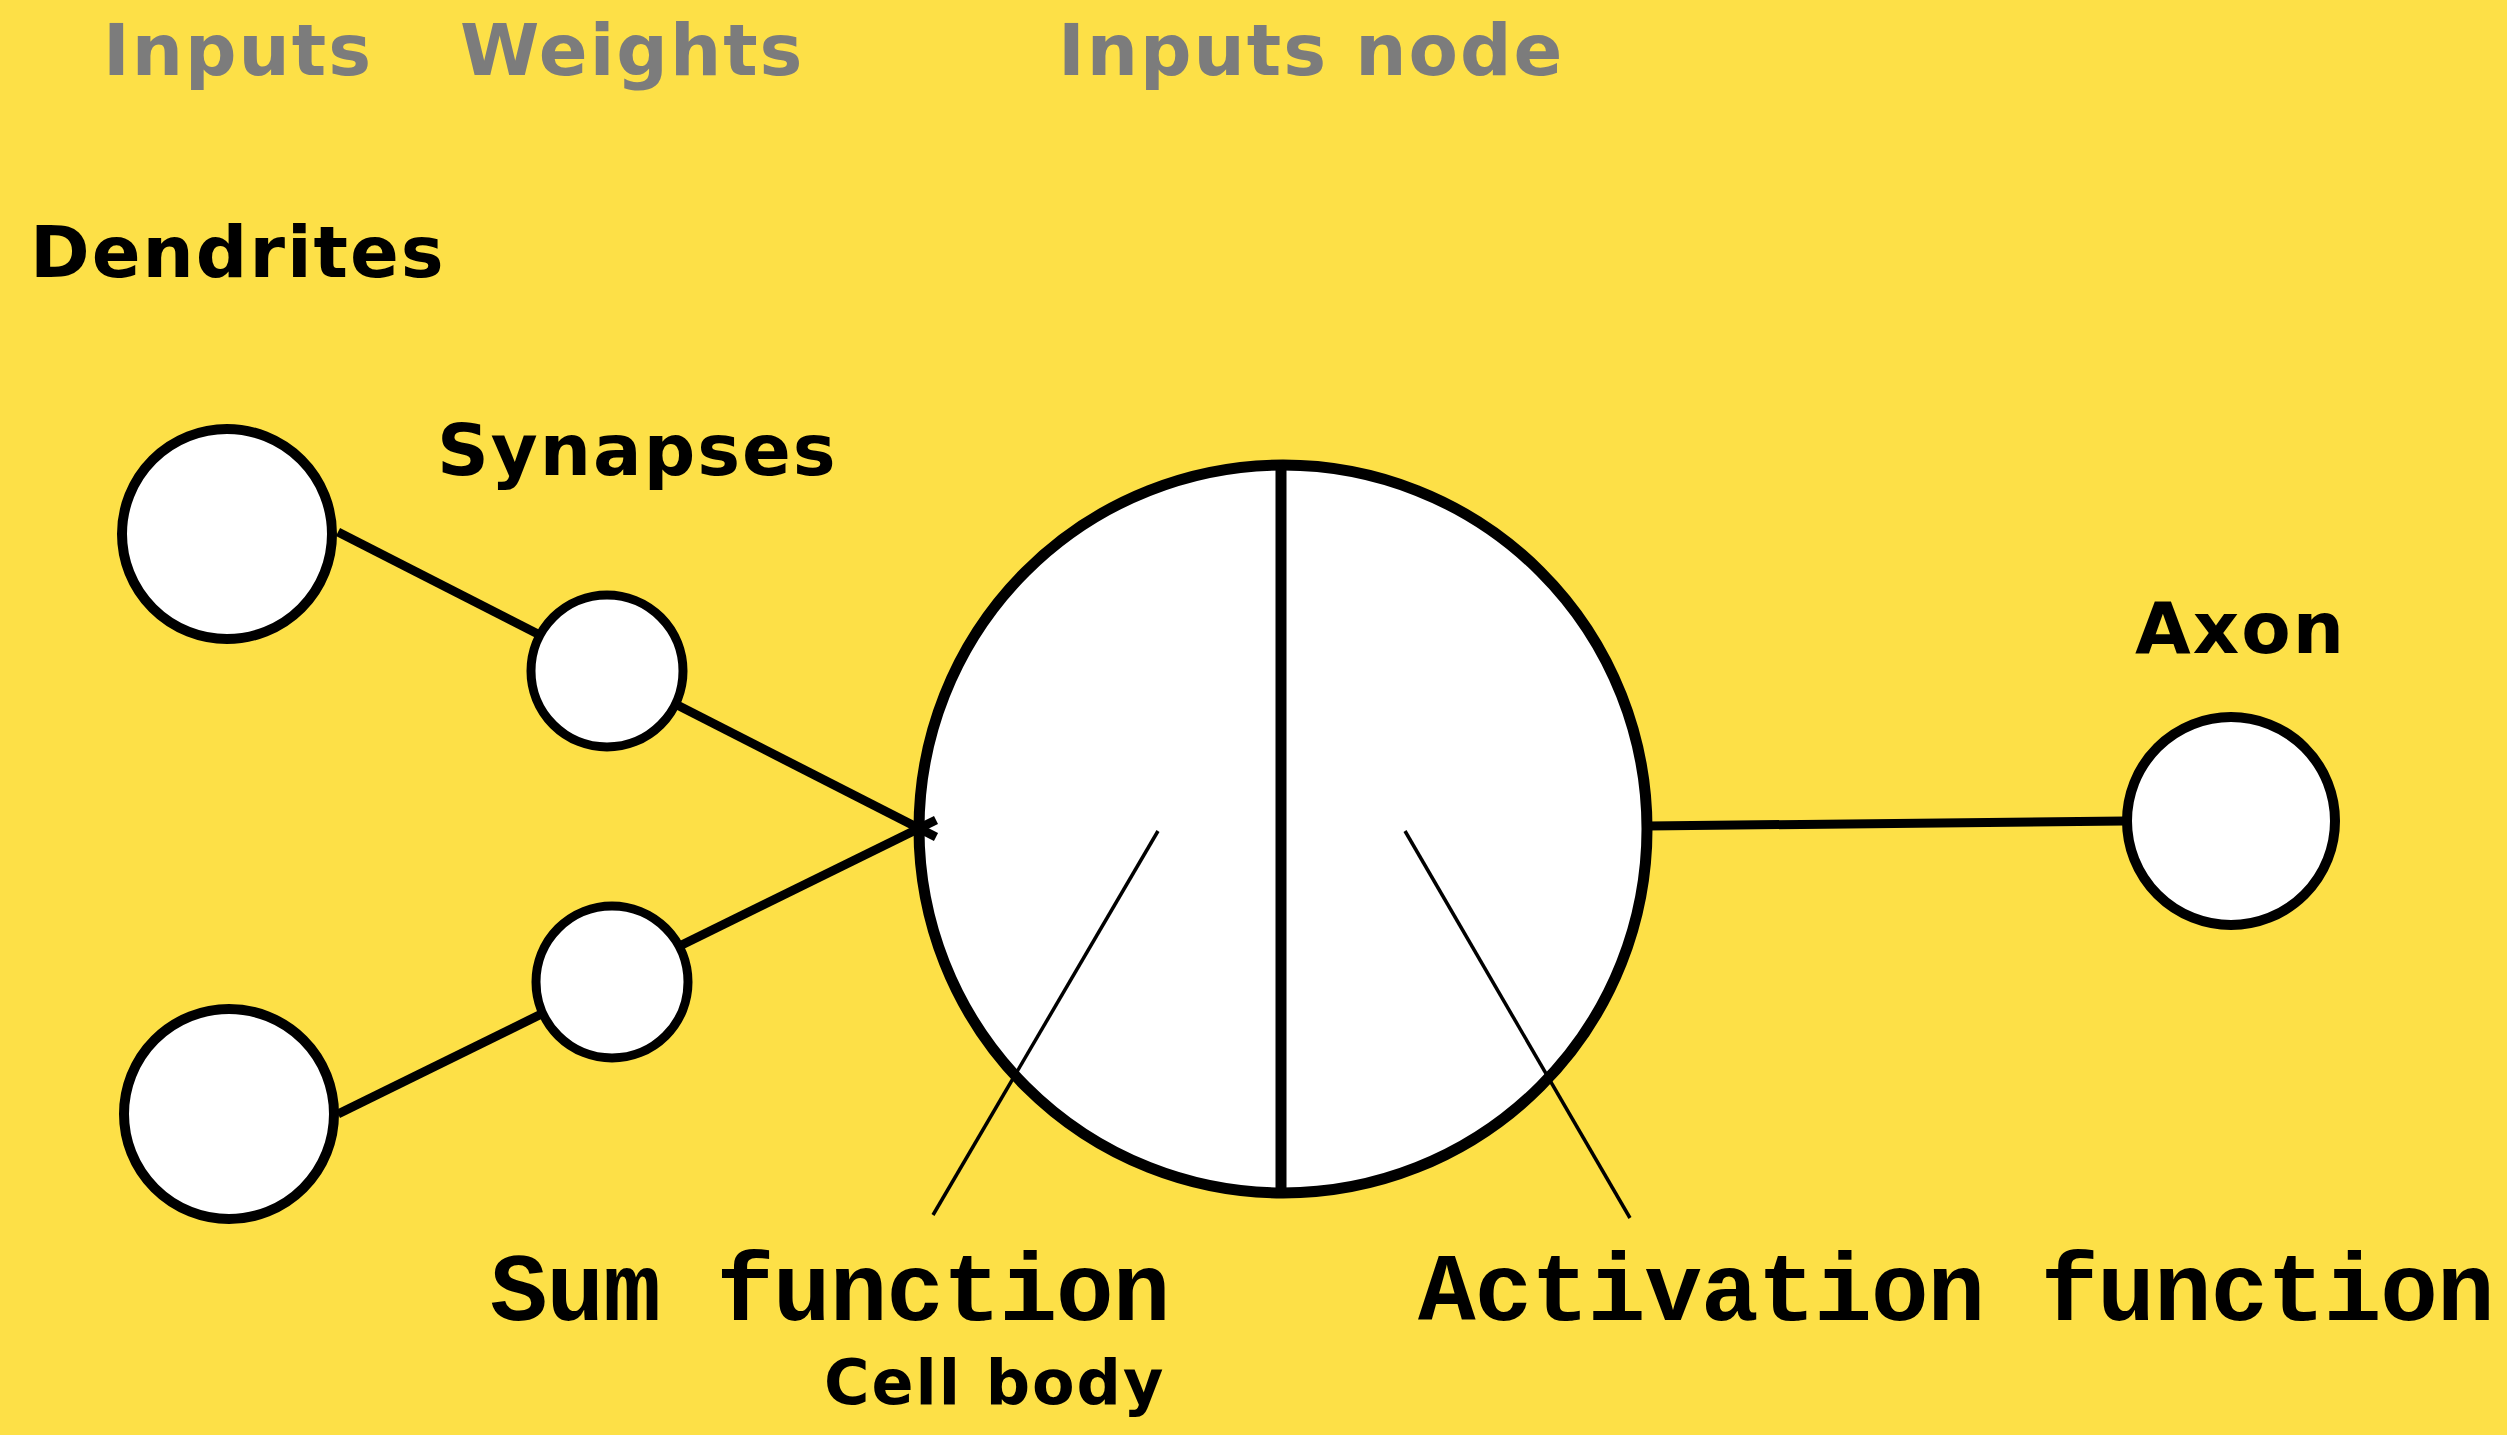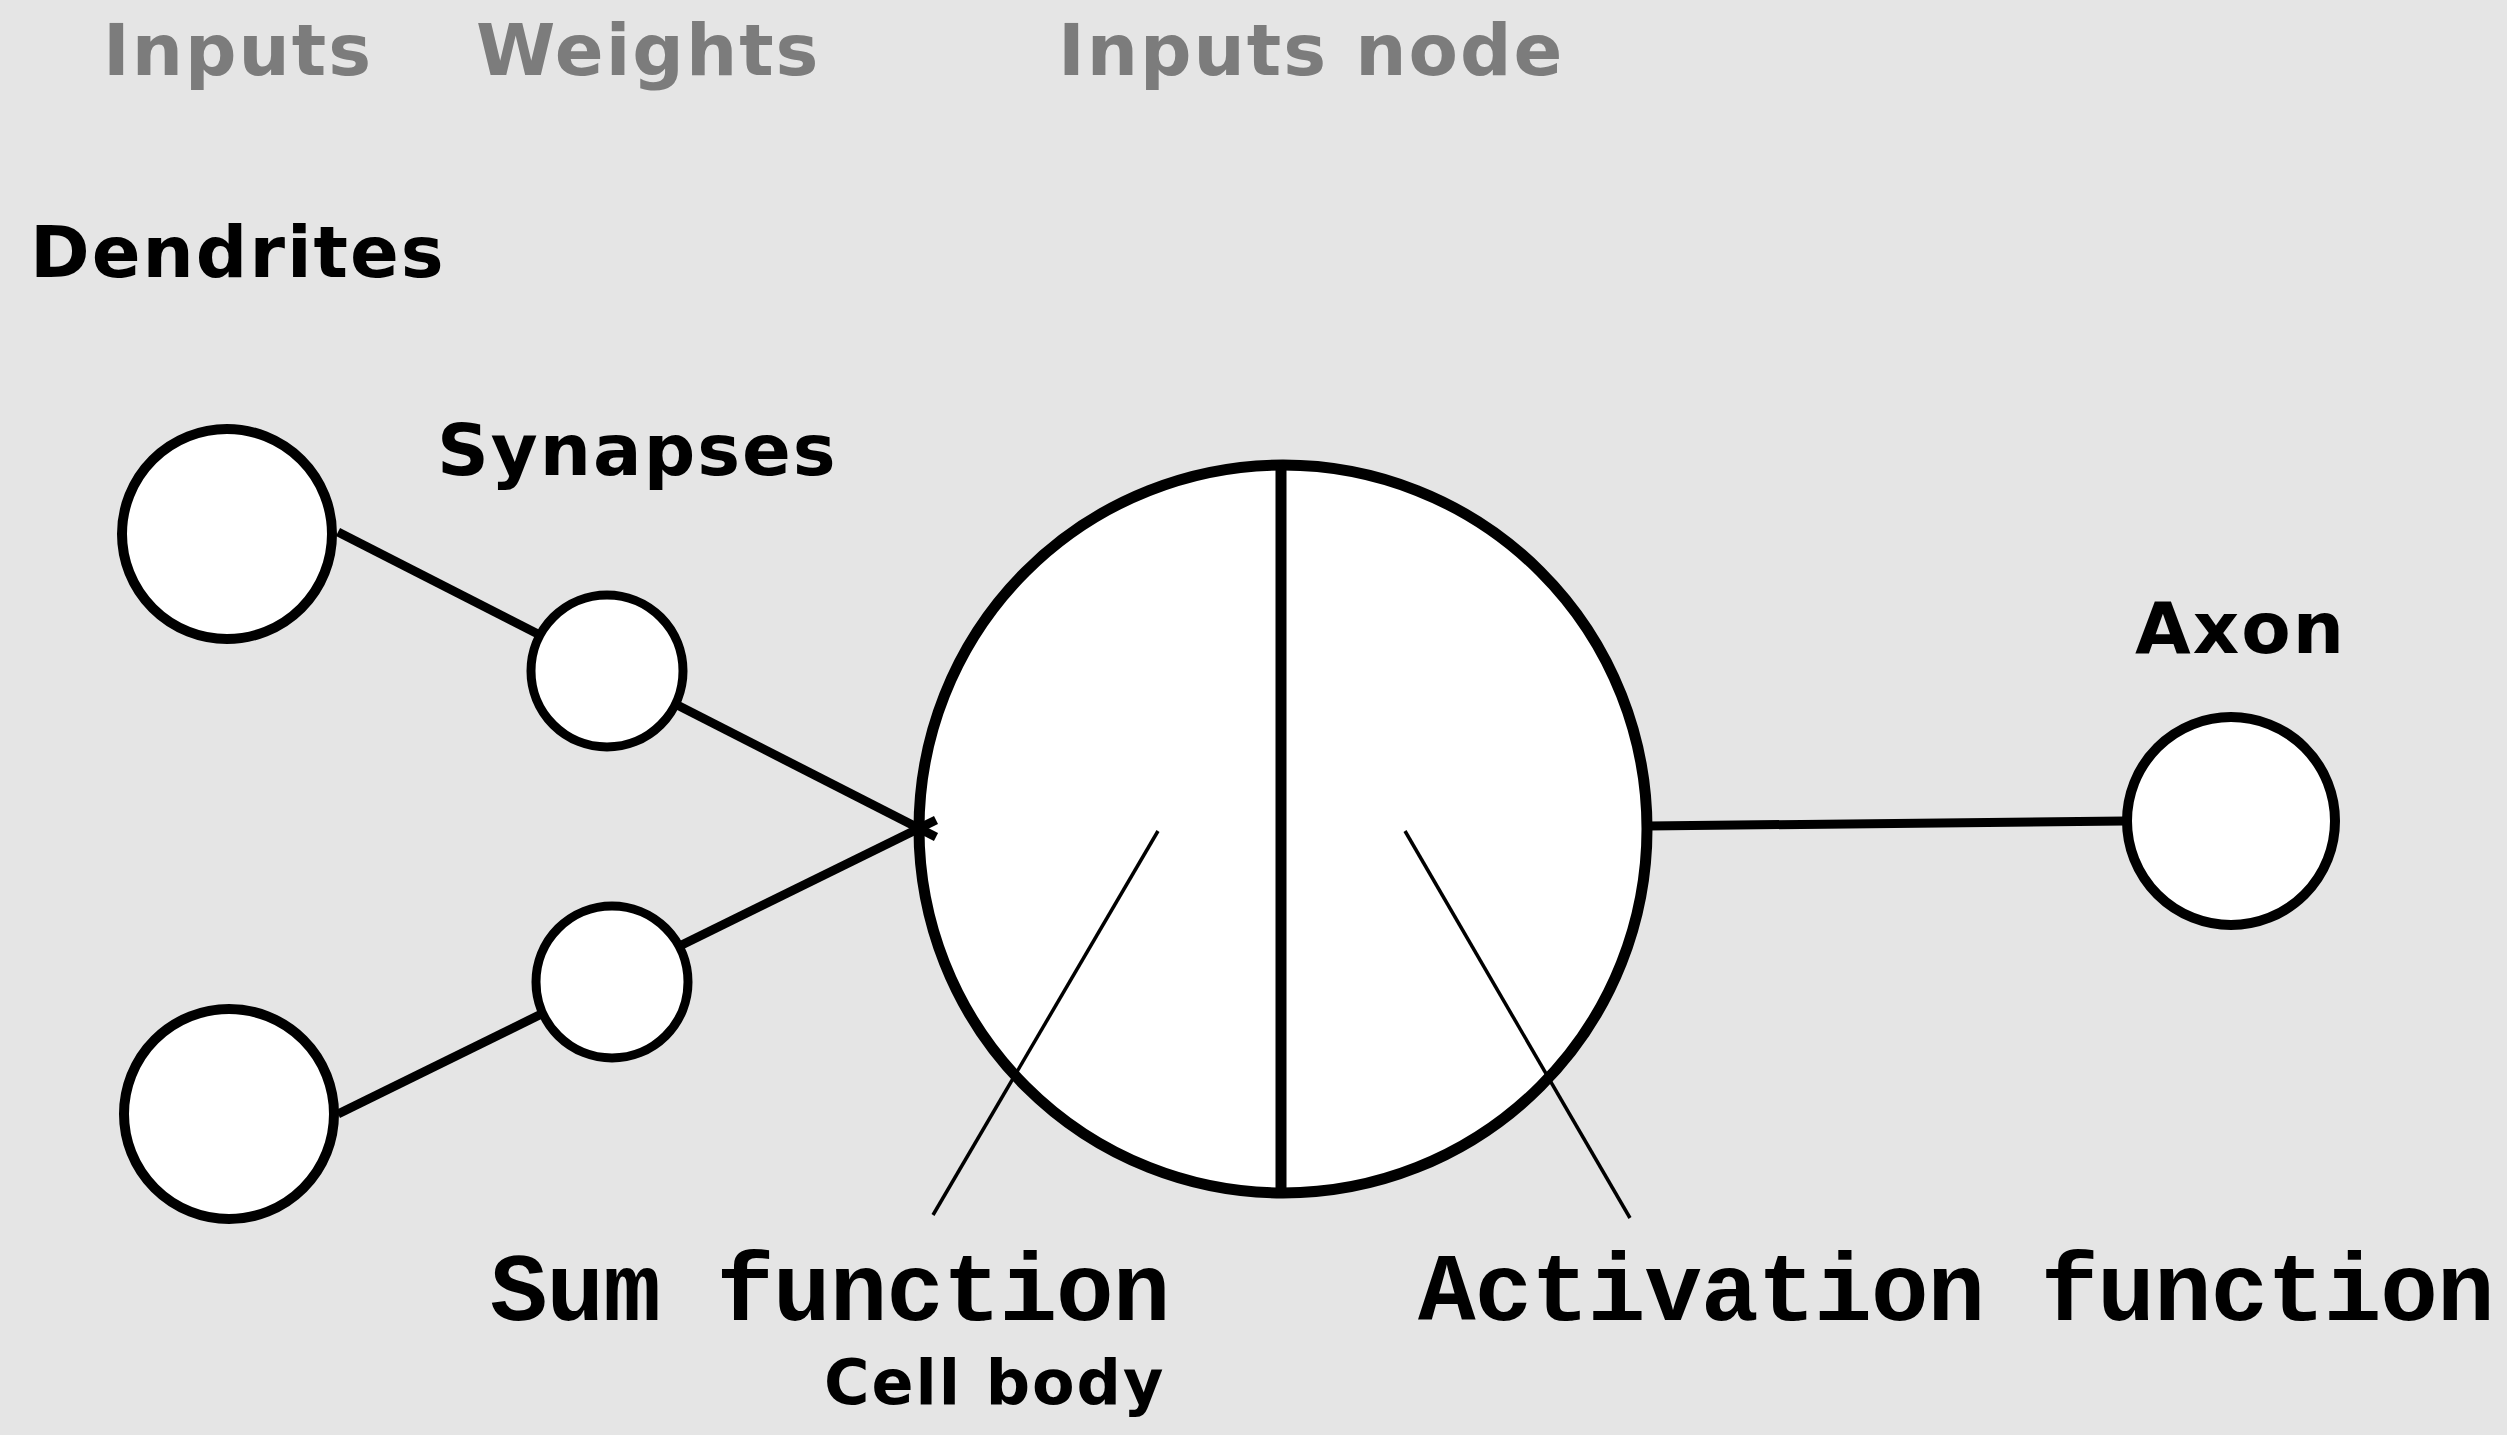--- a/index.html
+++ b/index.html
@@ -4,21 +4,21 @@
 <style>
   html, body {
     margin: 0;
     padding: 0;
     background: #ffffff;
   }
   .stage {
     position: relative;
     width: 2507px;
     height: 1435px;
-    background: #e5e5e5;
+    background: #fde047;
     overflow: hidden;
   }
   .stage svg {
     position: absolute;
     left: 0;
     top: 0;
   }
   .lbl {
     position: absolute;
     white-space: nowrap;
@@ -70,21 +70,21 @@
 
     <line x1="1648" y1="826" x2="2125" y2="821" stroke="#000000" stroke-width="9"></line>
 
     <circle cx="2231" cy="821" r="104" fill="#ffffff" stroke="#000000" stroke-width="10"></circle>
 
     <line x1="1158" y1="831" x2="933" y2="1215" stroke="#000000" stroke-width="3.5"></line>
     <line x1="1405" y1="831" x2="1630" y2="1218" stroke="#000000" stroke-width="3.5"></line>
   </svg>
 
   <div class="lbl hand hand-big gray" style="left:103px; top:14px;">Inputs</div>
-  <div class="lbl hand hand-big gray" style="left:476px; top:14px;">Weights</div>
+  <div class="lbl hand hand-big gray" style="left:460px; top:14px;">Weights</div>
   <div class="lbl hand hand-big gray" style="left:1058px; top:14px;">Inputs node</div>
 
   <div class="lbl hand hand-big" style="left:30px; top:216px;">Dendrites</div>
   <div class="lbl hand hand-big" style="left:437px; top:414px;">Synapses</div>
   <div class="lbl hand hand-big" style="left:2135px; top:592px;">Axon</div>
 
   <div class="lbl type" style="left:490px; top:1247px;">Sum function</div>
   <div class="lbl type" style="left:1418px; top:1247px;">Activation function</div>
 
   <div class="lbl hand hand-small" style="left:824px; top:1352px;">Cell body</div>

